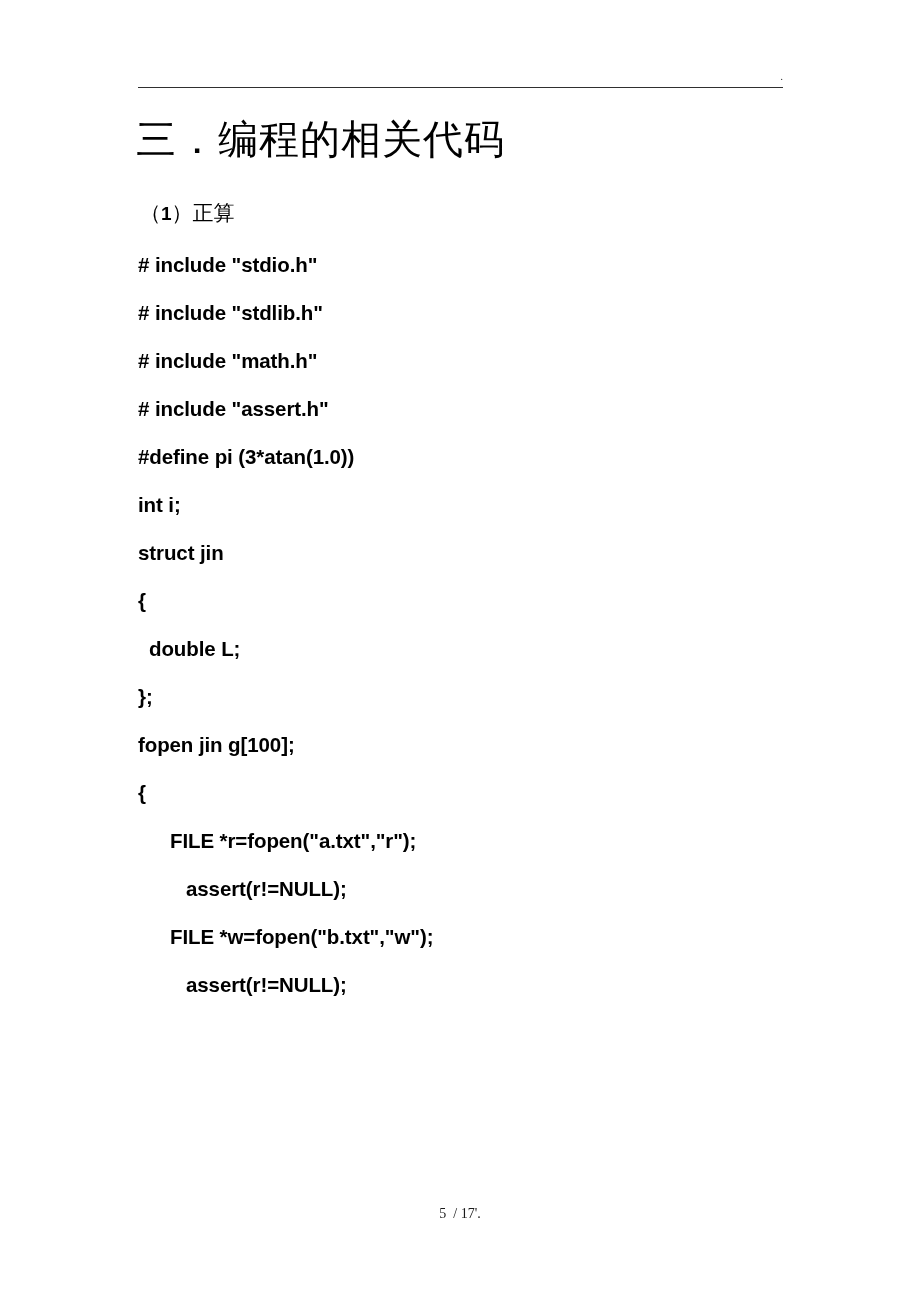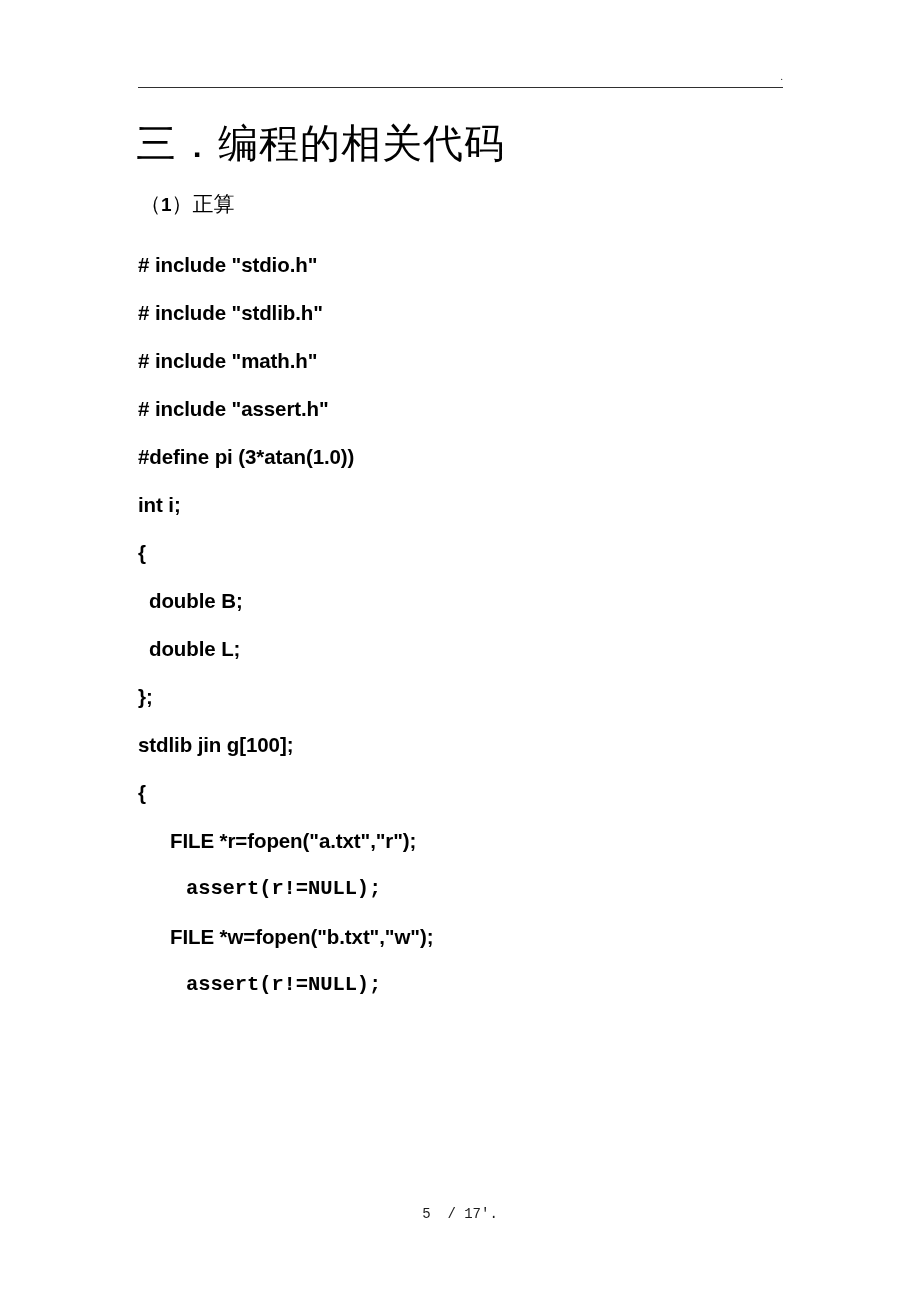--- a/index.html
+++ b/index.html
@@ -40,34 +40,34 @@
     font-size: 11px;
     color: #3a3a3a;
     line-height: 1;
   }
 
   
   .doc-title {
     position: absolute;
     left: 136px;
     top: 116px;
-    font-family: Liberation Sans, sans-serif;
+    font-family: Liberation Mono, monospace;
     font-size: 40px;
     line-height: 54px;
     color: #000000;
     letter-spacing: 1px;
     white-space: pre;
   }
   .sub-title {
     position: absolute;
     left: 140px;
     top: 192px;
     font-family: "Liberation Serif", "DejaVu Serif", serif;
     font-size: 21px;
-    line-height: 24px;
+    line-height: 42px;
     color: #000000;
     white-space: pre;
   }
   .sub-title .num {
     font-family: "Liberation Sans", sans-serif;
     font-weight: bold;
     font-size: 19px;
   }
 
   
@@ -83,30 +83,30 @@
     font-size: 20.5px;
     line-height: 48px;
     height: 48px;
     color: #000000;
     white-space: pre;
     letter-spacing: -0.1px;
   }
   .ind-0 { padding-left: 0px; }
   .ind-1 { padding-left: 11px; }
   .ind-2 { padding-left: 32px; }
-  .ind-3 { padding-left: 48px; font-family: Liberation Mono, monospace; }
+  .ind-3 { padding-left: 48px; }
 
   
   .footer {
     position: absolute;
     left: 0;
     top: 1206px;
     width: 920px;
     text-align: center;
-    font-family: Liberation Mono, monospace;
+    font-family: Liberation Serif, serif;
     font-size: 14px;
     color: #1a1a1a;
     white-space: pre;
   }
 </style>
 </head>
 <body>
 
 <div class="page">
 
@@ -119,25 +119,25 @@
 
   <div class="sub-title"><span>（</span><span class="num">1</span><span>）正算</span></div>
 
   <div class="code-block">
       <div class="code-line ind-0"># include "stdio.h"</div>
       <div class="code-line ind-0"># include "stdlib.h"</div>
       <div class="code-line ind-0"># include "math.h"</div>
       <div class="code-line ind-0"># include "assert.h"</div>
       <div class="code-line ind-0">#define pi (3*atan(1.0))</div>
       <div class="code-line ind-0">int i;</div>
+      <div class="code-line ind-0">struct jin</div>
       <div class="code-line ind-0">{</div>
-      <div class="code-line ind-1">double B;</div>
       <div class="code-line ind-1">double L;</div>
       <div class="code-line ind-0">};</div>
-      <div class="code-line ind-0">stdlib jin g[100];</div>
+      <div class="code-line ind-0">fopen jin g[100];</div>
       <div class="code-line ind-0">{</div>
       <div class="code-line ind-2">FILE *r=fopen("a.txt","r");</div>
       <div class="code-line ind-3">assert(r!=NULL);</div>
       <div class="code-line ind-2">FILE *w=fopen("b.txt","w");</div>
       <div class="code-line ind-3">assert(r!=NULL);</div>
     </div>
 
   <div class="footer">5  / 17'.</div>
 
 </div>

